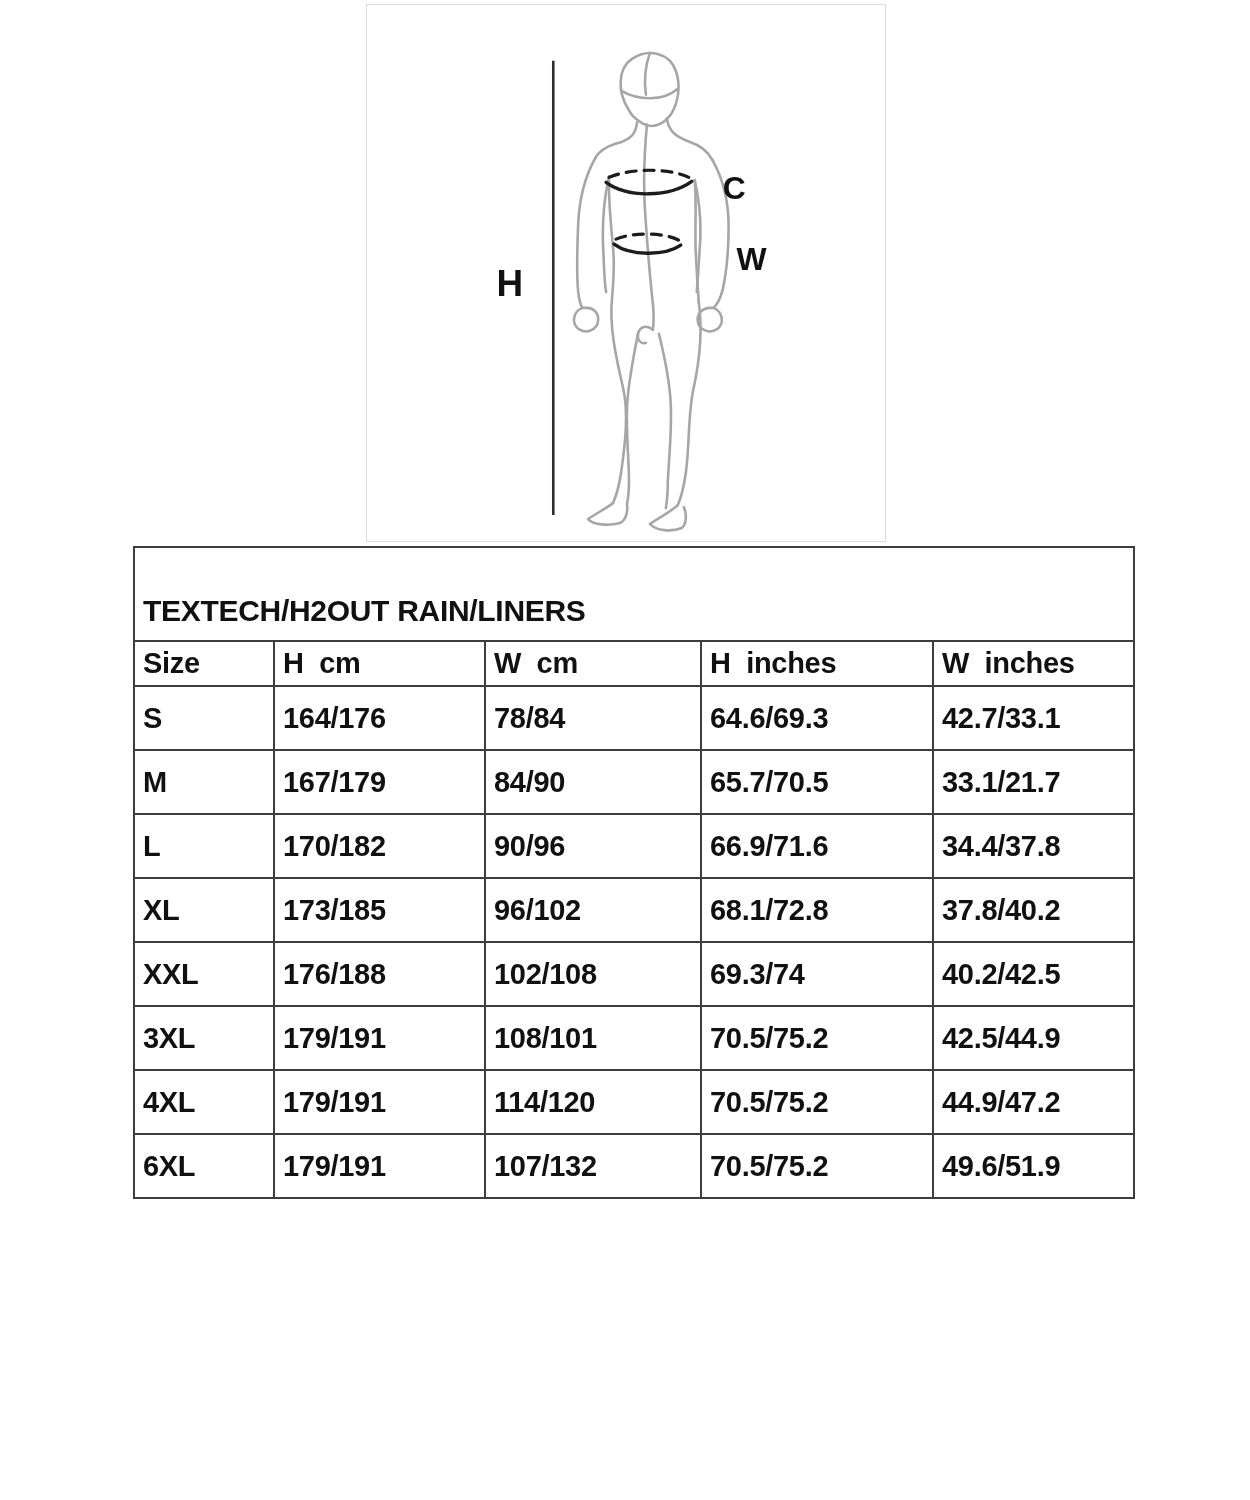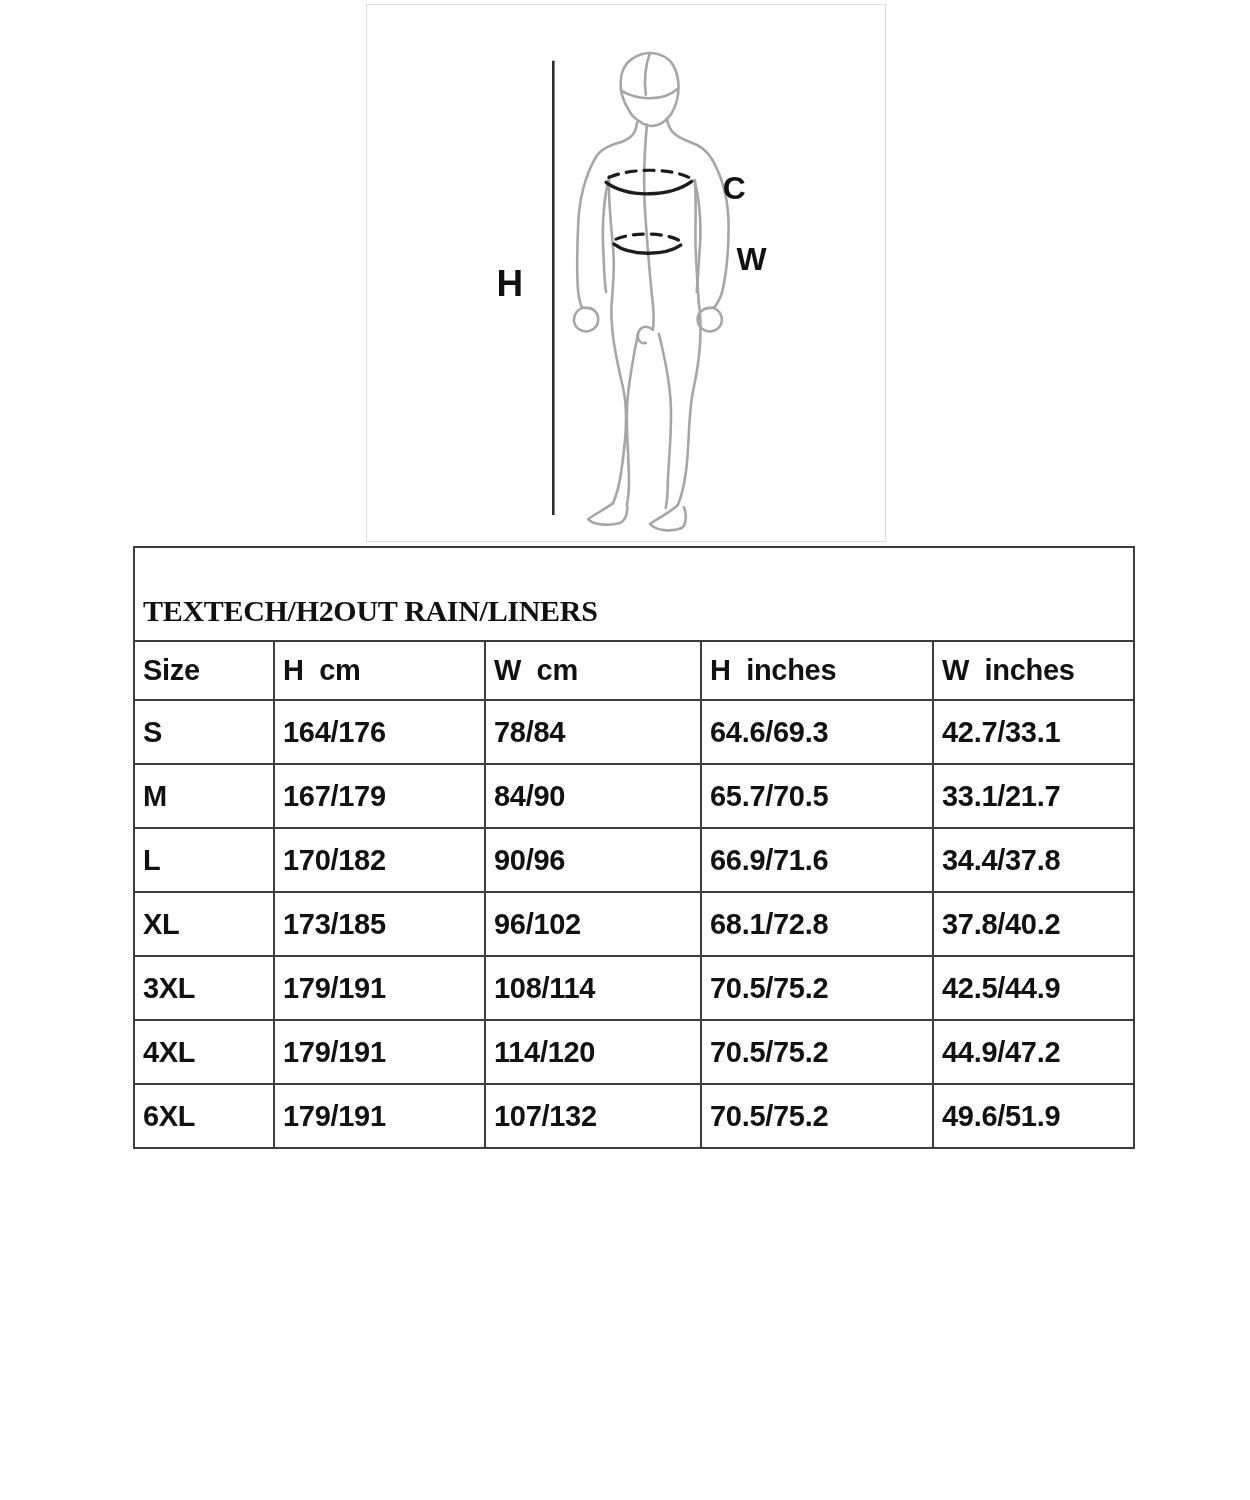--- a/index.html
+++ b/index.html
@@ -71,23 +71,22 @@
     vertical-align: middle;
     white-space: pre;
     overflow: hidden;
     box-sizing: border-box;
   }
   .title-row td {
     height: 94px;
     vertical-align: bottom;
     padding-bottom: 12px;
     font-size: 30px;
-    font-family: Liberation Serif, serif;
-  }
-  .header-row th { height: 59px; }
+  }
+  .header-row th { height: 45px; }
   .data-row td { height: 64px; }
 </style>
 </head>
 <body>
 
 <div class="page">
 
   <div class="figure-box">
     <svg viewBox="0 0 520 538">
 
@@ -180,23 +179,30 @@
         <td>34.4/37.8</td>
       </tr>
       <tr class="data-row">
         <td>XL</td>
         <td>173/185</td>
         <td>96/102</td>
         <td>68.1/72.8</td>
         <td>37.8/40.2</td>
       </tr>
       <tr class="data-row">
+        <td>XXL</td>
+        <td>176/188</td>
+        <td>102/108</td>
+        <td>69.3/74</td>
+        <td>40.2/42.5</td>
+      </tr>
+      <tr class="data-row">
         <td>3XL</td>
         <td>179/191</td>
-        <td>108/114</td>
+        <td>108/101</td>
         <td>70.5/75.2</td>
         <td>42.5/44.9</td>
       </tr>
       <tr class="data-row">
         <td>4XL</td>
         <td>179/191</td>
         <td>114/120</td>
         <td>70.5/75.2</td>
         <td>44.9/47.2</td>
       </tr>

